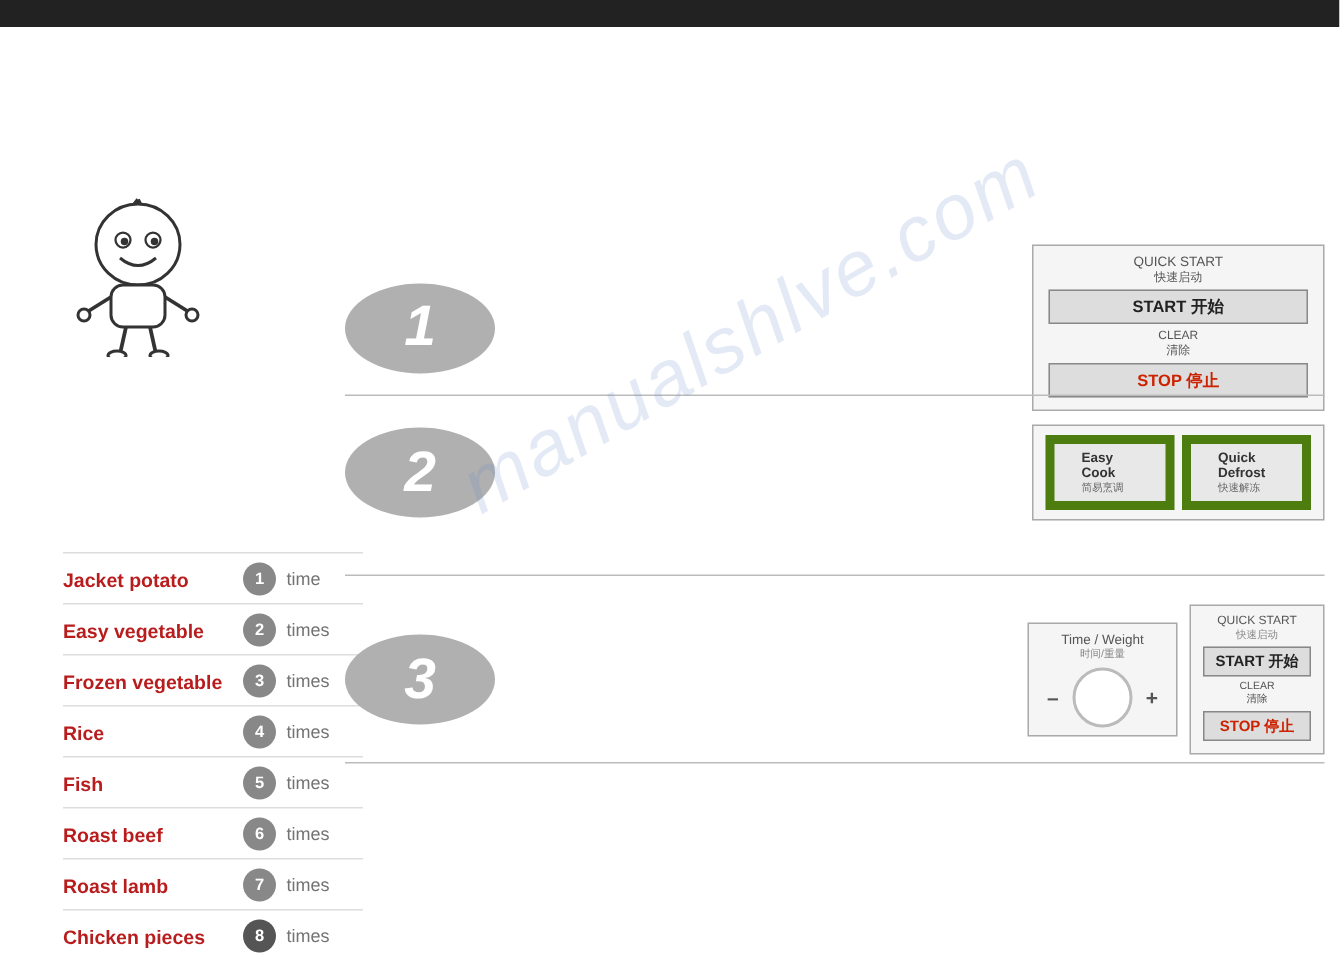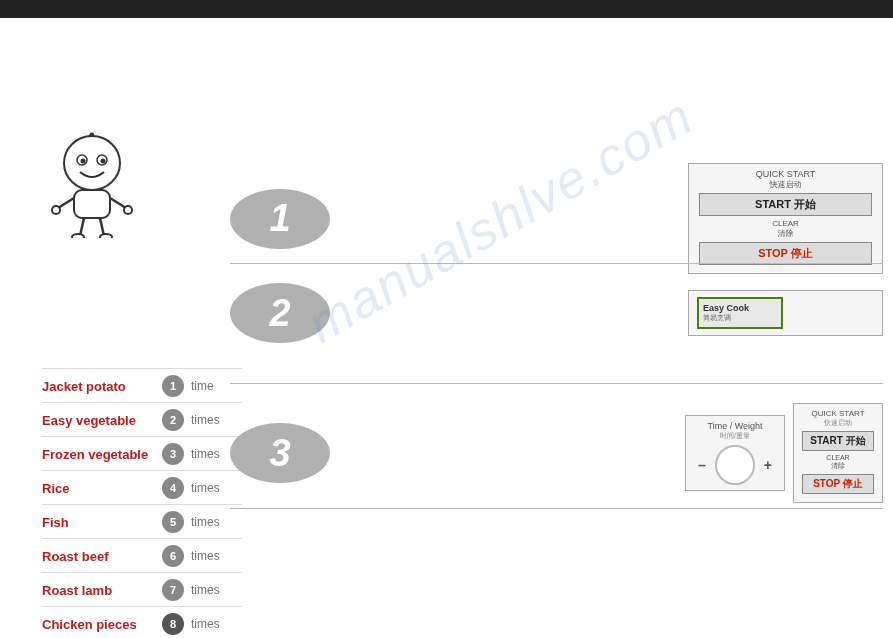--- a/index.html
+++ b/index.html
@@ -196,22 +196,22 @@
       margin-left: auto;
       border: 1px solid #aaa;
       padding: 6px 8px;
       width: 195px;
       background: #f5f5f5;
       display: grid;
       grid-template-columns: 1fr 1fr;
       gap: 5px;
     }
     .panel-step2-cell {
-      border: 2px solid #4d7c0f;
-      padding: 4px 4px;
+      border: 6px solid #4d7c0f;
+      padding: 4px 18px;
       background: #e8e8e8;
     }
     .panel-step2-cell-label {
       font-size: 9px;
       font-weight: bold;
       color: #333;
       display: block;
     }
     .panel-step2-cell-sub {
       font-size: 7px;
@@ -415,20 +415,24 @@
     <div class="step-number-oval">
       <span>2</span>
     </div>
     <div class="step-desc"></div>
 
     <div class="panel-step2">
 
     <div class="panel-step2-cell">
           <span class="panel-step2-cell-label">Easy Cook</span>
           <span class="panel-step2-cell-sub">简易烹调</span>
+        </div>
+        <div class="panel-step2-cell">
+          <span class="panel-step2-cell-label">Quick Defrost</span>
+          <span class="panel-step2-cell-sub">快速解冻</span>
         </div>
       </div>
   </div>
 
   <div class="divider divider-2"></div>
 
   <div class="step-section step-section-3">
     <div class="step-number-oval">
       <span>3</span>
     </div>

